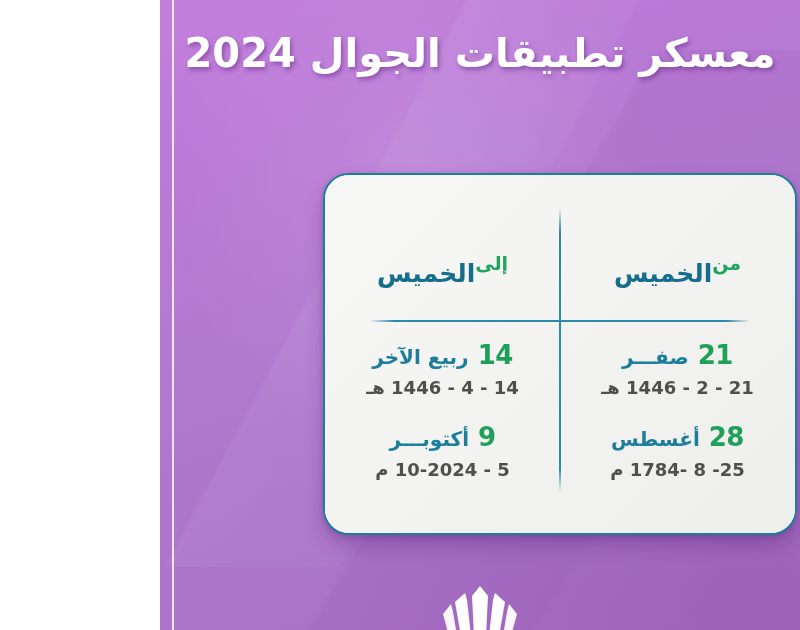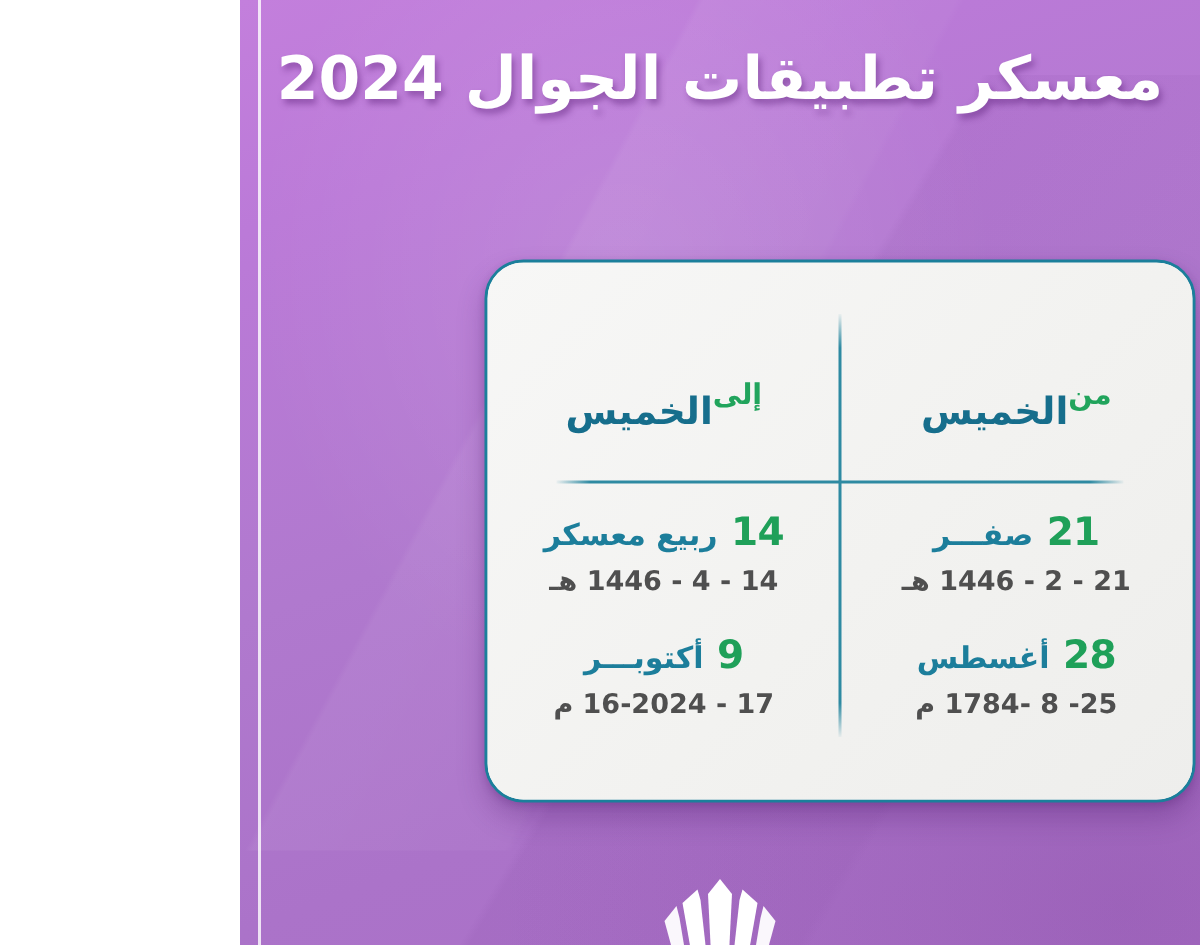--- a/index.html
+++ b/index.html
@@ -286,31 +286,31 @@
 
         <div class="col">
           <div class="col-head">
             <div class="head-label">إلى</div>
             <div class="head-day">الخميس</div>
           </div>
           <div class="col-body">
             <div class="date-block">
               <div class="date-main">
                 <span class="date-num">14</span>
-                <span class="date-month">ربيع معسكر</span>
+                <span class="date-month">ربيع الآخر</span>
               </div>
               <div class="date-sub">14 - 4 - 1446 هـ</div>
             </div>
 
             <div class="date-block">
               <div class="date-main">
                 <span class="date-num">9</span>
                 <span class="date-month">أكتوبـــر</span>
               </div>
-              <div class="date-sub">17 - 16-2024 م</div>
+              <div class="date-sub">5 - 10-2024 م</div>
             </div>
           </div>
         </div>
 
       </div>
     </div>
   </div>
 
   <div class="bottom-logo">
     <svg width="110" height="56" viewBox="0 0 110 56" xmlns="http://www.w3.org/2000/svg">

